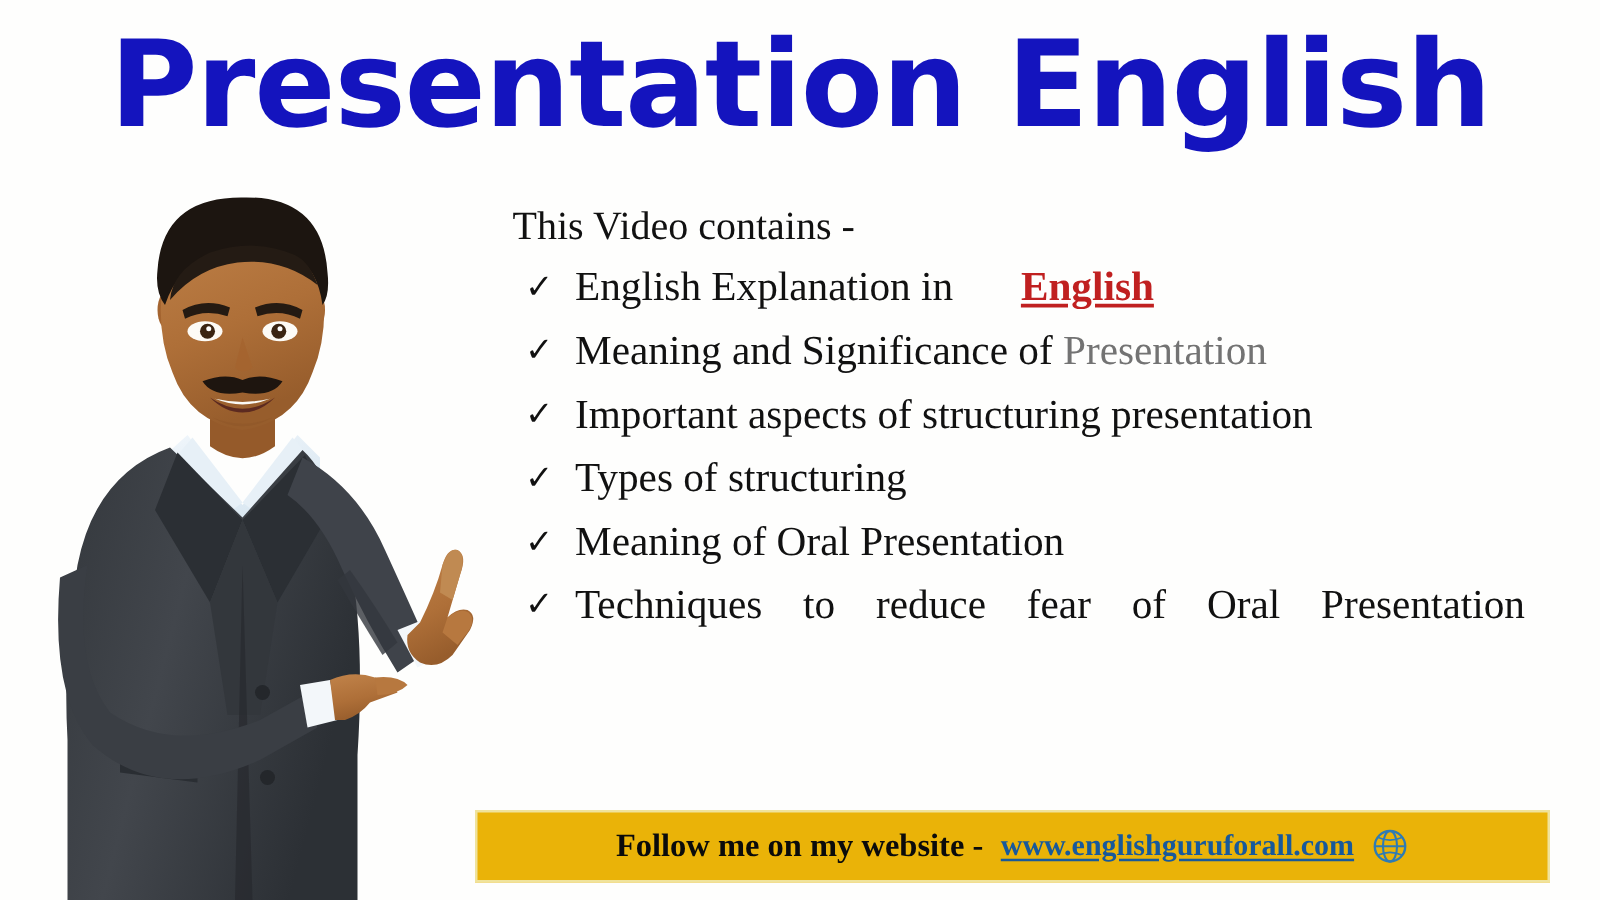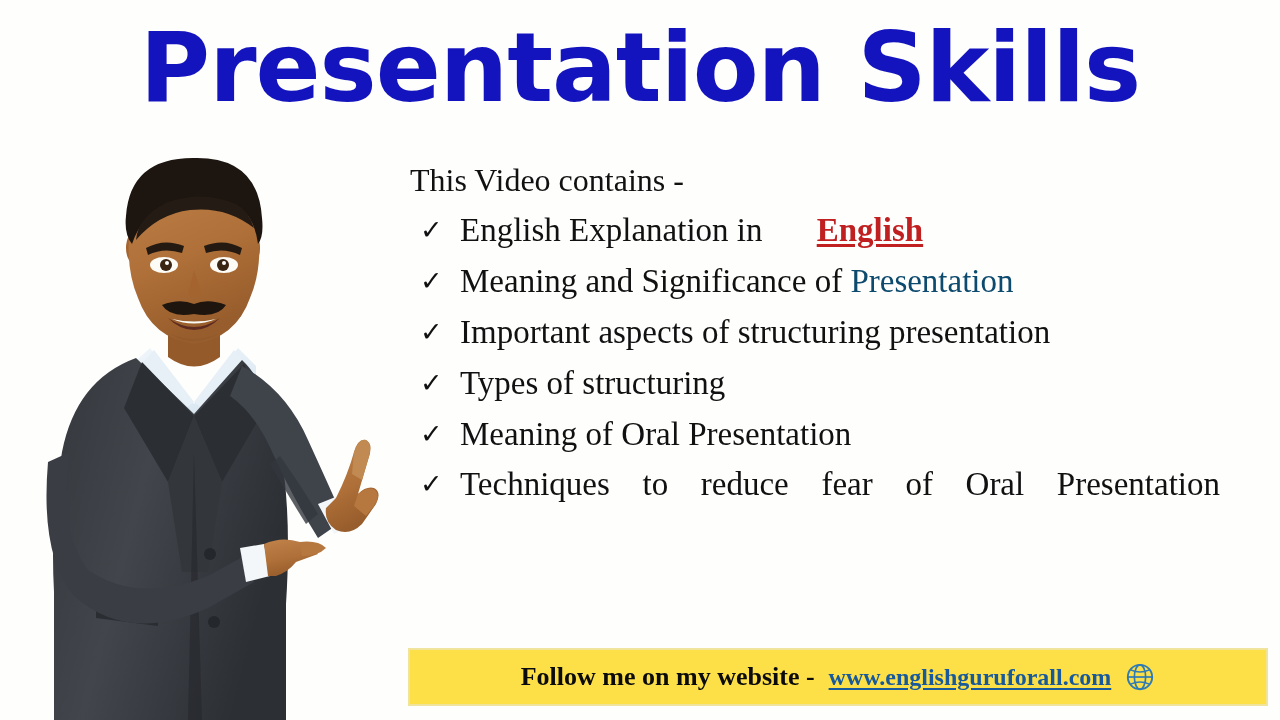--- a/index.html
+++ b/index.html
@@ -93,32 +93,32 @@
     width: 100%;
   }
   .hl-red {
     color: #C02020;
     font-weight: 700;
     text-decoration: underline;
     text-underline-offset: 3px;
     margin-left: 46px;
   }
   .hl-navy {
-    color: #0c4a6e;
+    color: #737373;
   }
 
   
   #footer-box {
     position: absolute;
-    left: 408px;
+    left: 380px;
     top: 648px;
     width: 856px;
     height: 54px;
     border: 2px solid #F0E39C;
-    background: #fde047;
+    background: #eab308;
     display: flex;
     align-items: center;
     justify-content: center;
     gap: 14px;
   }
   #footer-text {
     font-size: 26px;
     font-weight: 700;
     color: #0B0B0B;
     white-space: nowrap;
@@ -136,21 +136,21 @@
     width: 30px;
     height: 30px;
     display: block;
   }
 </style>
 </head>
 <body>
 
 <div id="slide" style="background: rgb(254, 254, 253);">
 
-  <div id="title" style="color: rgb(20, 20, 190);">Presentation Skills</div>
+  <div id="title" style="color: rgb(20, 20, 190);">Presentation English</div>
 
   <div id="presenter">
     <svg viewBox="0 0 400 568" xmlns="http://www.w3.org/2000/svg" aria-hidden="true">
       <defs>
         <linearGradient id="suitG" x1="0" y1="0" x2="1" y2="0.4">
           <stop offset="0%" stop-color="#34383D"></stop>
           <stop offset="45%" stop-color="#42464C"></stop>
           <stop offset="100%" stop-color="#2C3035"></stop>
         </linearGradient>
         <linearGradient id="skinG" x1="0" y1="0" x2="0.3" y2="1">

